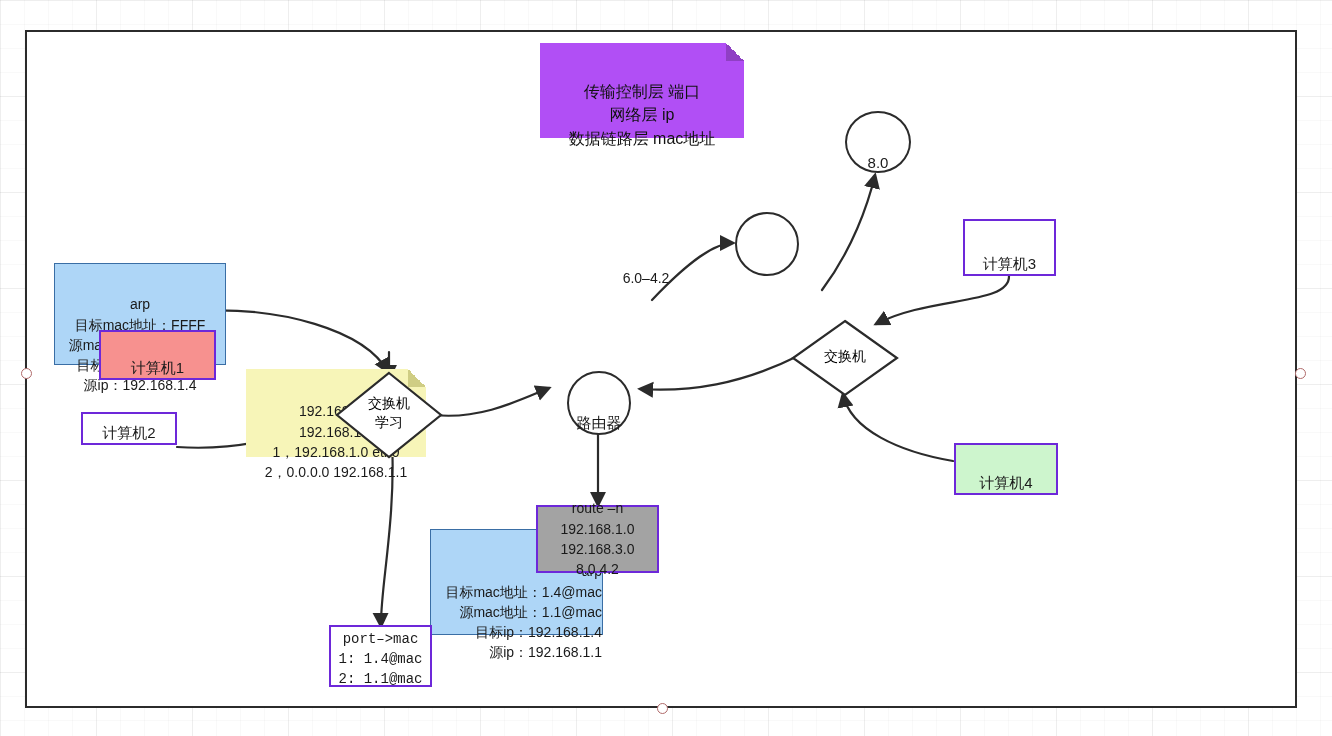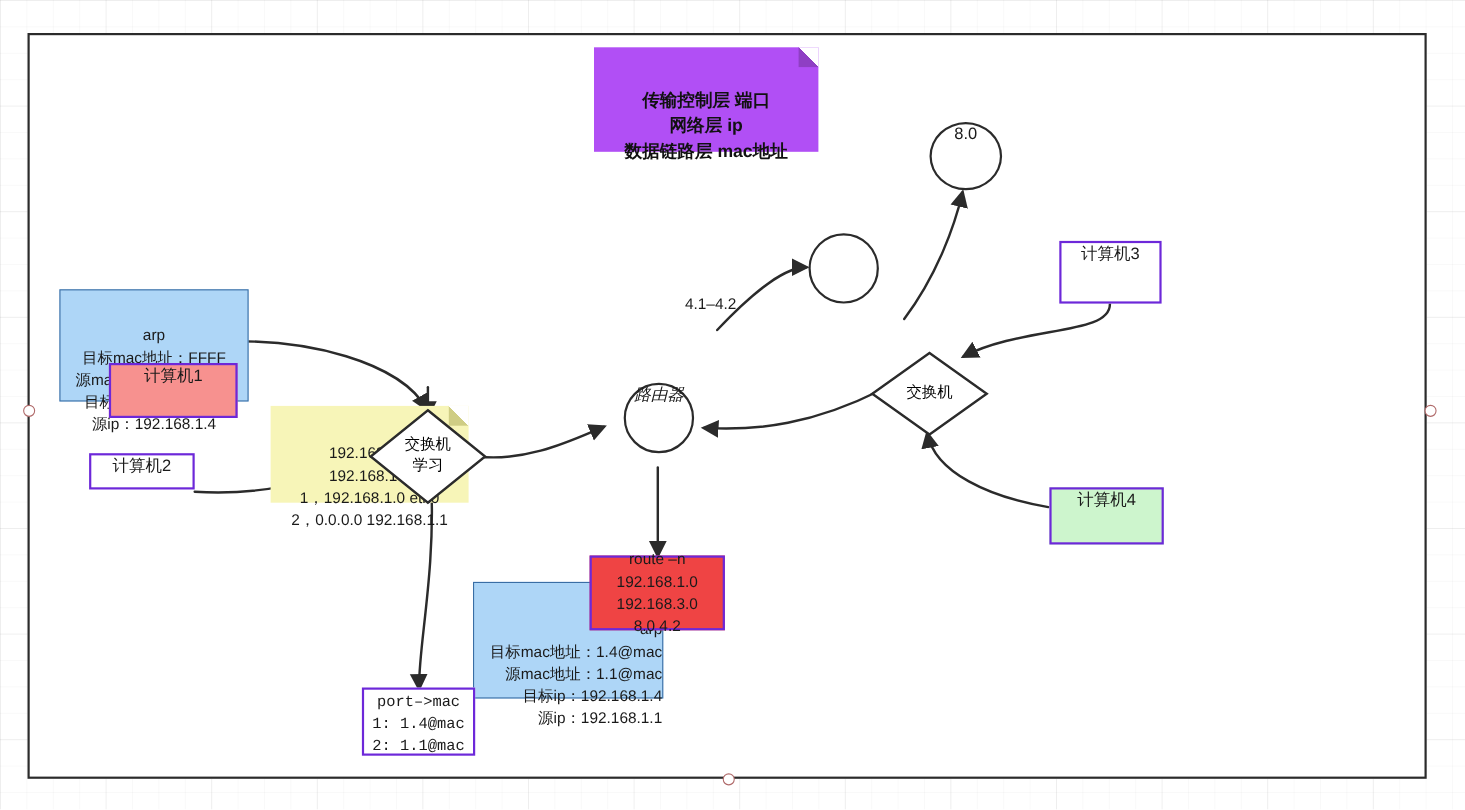--- a/index.html
+++ b/index.html
@@ -21,21 +21,21 @@
     background-position:0 0,0 0,0 0,0 0;
     z-index:0;
   }
   #canvas{
     position:absolute;left:25px;top:30px;width:1272px;height:678px;
     background:#ffffff;border:2px solid #2b2b2b;
     box-sizing:border-box;z-index:1;
   }
   #svg-layer{position:absolute;left:0;top:0;width:1332px;height:736px;z-index:2;pointer-events:none;}
   .node{position:absolute;z-index:3;box-sizing:border-box;
-        display:flex;align-items:flex-start;justify-content:center;
+        display:flex;align-items:flex-end;justify-content:center;
         text-align:center;color:#1a1a1a;}
   .rect{border:2px solid #6d28d9;background:#ffffff;}
   .note{position:absolute;z-index:3;box-sizing:border-box;text-align:center;
         color:#1a1a1a;line-height:1.45;}
   .lines{white-space:pre-line;}
   
   .sticky{position:relative;}
   .sticky .fold{
     position:absolute;right:0;top:0;width:18px;height:18px;
   }
@@ -83,21 +83,21 @@
 
     <path d="M800,355 C740,385 690,392 640,389" marker-end="url(#ah)"></path>
 
     <path d="M1009,276 C1010,305 930,296 876,324" marker-end="url(#ah)"></path>
 
     <path d="M953,461 C900,452 850,430 843,394" marker-end="url(#ah)"></path>
   </g>
 </svg>
 
 <div class="note sticky fs16 lines" style="left:540px;top:43px;width:204px;height:95px;background:#b14ff5;
-            padding-top:14px;font-weight:700;color:#111;">
+            padding-top:14px;font-weight:400;color:#111;">
   <span>传输控制层 端口
 网络层 ip
 数据链路层 mac地址</span>
   <span class="fold" style="background:linear-gradient(225deg,#ffffff 0 50%,#8f3fc4 50% 100%);"></span>
 </div>
 
 <div class="note sticky fs14 lines" style="left:54px;top:168px;width:172px;height:102px;background:#aed6f7;
             border:1.5px solid #3a6ea5;padding-top:10px;">
   <span>arp
 目标mac地址：FFFF
@@ -123,21 +123,21 @@
 源ip：192.168.1.1</span>
 </div>
 
 <div class="note lines fs14 rect" style="left:329px;top:625px;width:103px;height:62px;background:#ffffff;padding-top:6px;
             display:flex;align-items:center;justify-content:center;font-family:Liberation Mono, monospace;">
   <span>port–&gt;mac
 1: 1.4@mac
 2: 1.1@mac</span>
 </div>
 
-<div class="note lines fs14 rect" style="left:536px;top:505px;width:123px;height:68px;background:#ef4444;
+<div class="note lines fs14 rect" style="left:536px;top:505px;width:123px;height:68px;background:#a3a3a3;
             display:flex;align-items:center;justify-content:center;">
   <span>route –n
 192.168.1.0
 192.168.3.0
 8.0 4.2</span>
 </div>
 
 <div class="node rect fs15" style="left:99px;top:286px;width:117px;height:50px;background:#f7918f;margin-top:44px;">
   <span>计算机1</span>
 </div>
@@ -162,27 +162,27 @@
 学习</div>
 </div>
 
 <div class="diamond-wrap" style="left:790px;top:318px;width:110px;height:80px;">
   <svg width="110" height="80" viewBox="0 0 110 80">
     <polygon points="55,3 107,40 55,77 3,40" fill="#ffffff" stroke="#2b2b2b" stroke-width="2.2"></polygon>
   </svg>
   <div class="fs14" style="position:absolute;left:0;top:30px;width:110px;text-align:center;">交换机</div>
 </div>
 
-<div class="node circle fs15" style="left:567px;top:348px;width:64px;height:64px;font-style:italic;">
+<div class="node circle fs15" style="left:567px;top:371px;width:64px;height:64px;">
   <span>路由器</span>
 </div>
 
 <div class="node circle fs15" style="left:735px;top:212px;width:64px;height:64px;">
   <span></span>
 </div>
 
 <div class="node circle fs15" style="left:845px;top:111px;width:66px;height:62px;">
   <span>8.0</span>
 </div>
 
 <div class="node fs14" style="left:615px;top:268px;width:62px;height:18px;background:transparent;">
-  <span>4.1–4.2</span>
+  <span>6.0–4.2</span>
 </div>
 
 </body></html>

